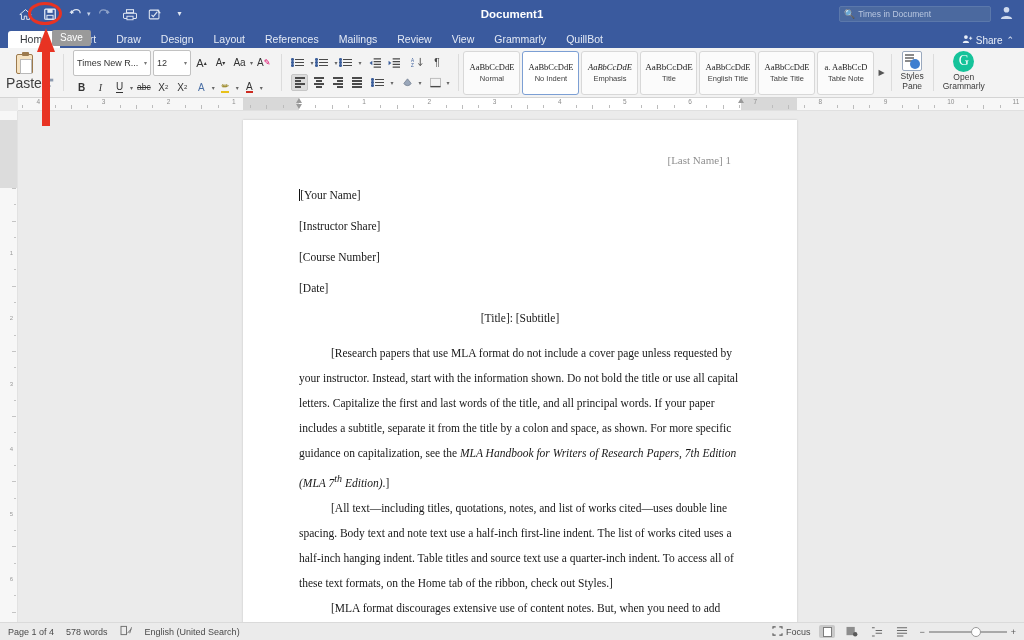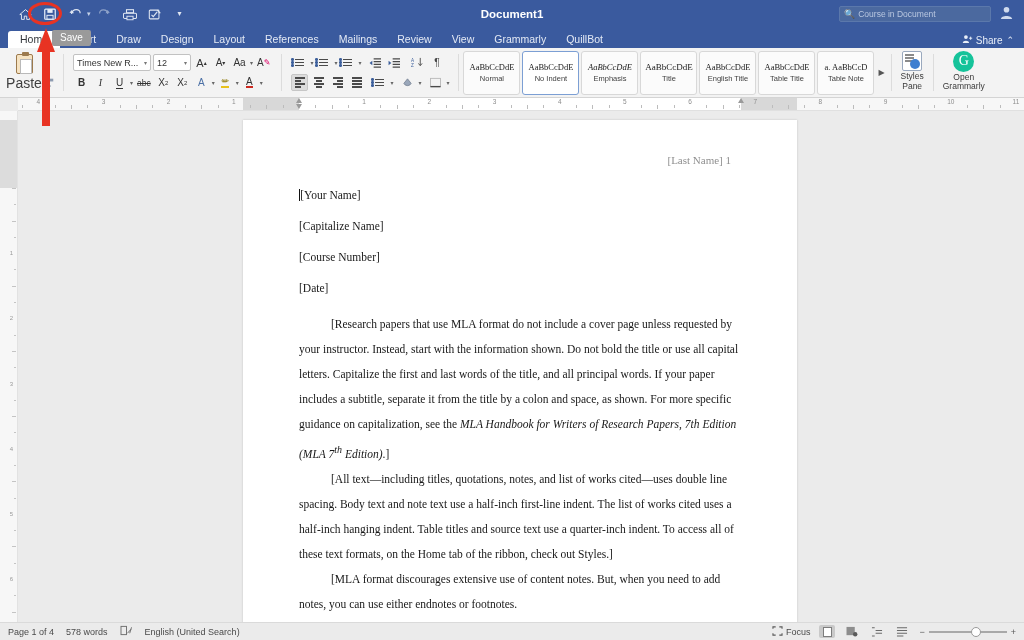--- a/index.html
+++ b/index.html
@@ -98,21 +98,21 @@
     width: 7px; height: 4px; background: #9c7a4d; border-radius: 1px;
   }
   .mini-label { font-size: 14px; color: #3f3f3f; }
   .tiny-caret { font-size: 6px; color: #666; }
   .brush-ico { font-size: 12px; color: #4a6fa5; }
 
   
   .fontcol { display: flex; flex-direction: column; gap: 3px; padding: 0 3px; }
   .frow { display: flex; align-items: center; gap: 2px; }
   .combo {
-    height: 17px; background: #ffffff; border: 1px solid #c2c2c2;
+    height: 26px; background: #ffffff; border: 1px solid #c2c2c2;
     border-radius: 2px; display: flex; align-items: center;
     padding: 0 3px; font-size: 9px; color: #333;
   }
   .combo .cv { flex: 1; overflow: hidden; white-space: nowrap; }
   .combo .cc { font-size: 6px; color: #777; padding-left: 3px; }
   .fbtn {
     min-width: 17px; height: 17px; display: flex; align-items: center;
     justify-content: center; font-size: 10px; color: #333;
     border-radius: 2px; padding: 0 2px;
   }
@@ -329,21 +329,21 @@
         </svg>
     </div>
     <div class="qat-btn" style="font-size:8px;">▾</div>
   </div>
 
   <div class="doc-title">Document1</div>
 
   <div class="tb-right">
     <div class="searchbox">
       <span class="sicon">🔍</span>
-      <span class="stxt">Course in Document</span>
+      <span class="stxt">Times in Document</span>
     </div>
     <div class="acct-icon">
       <svg width="15" height="15" viewBox="0 0 16 16">
           <circle cx="8" cy="5" r="3" fill="#cfdaee"></circle>
           <path d="M2 15 C2 10.5 14 10.5 14 15 Z" fill="#cfdaee"></path>
         </svg>
     </div>
   </div>
 </div>
 
@@ -731,24 +731,25 @@
     <span class="vr-tick" style="top: 500.647px; width: 4px;"></span>
   </div>
 
 <div class="canvas">
   <div class="page">
     <div class="pg-header">[Last Name] 1</div>
 
     <div class="mla-line first">
       <span class="caret"></span><span>[Your Name]</span>
     </div>
-    <div class="mla-line">[Capitalize Name]</div>
+    <div class="mla-line">[Instructor Share]</div>
     <div class="mla-line">[Course Number]</div>
     <div class="mla-line">[Date]</div>
 
+    <div class="doc-title-c">[Title]: [Subtitle]</div>
 
     <p class="body-par" id="para-1"><span>[Research papers that use MLA format do not include a cover page unless requested by your instructor. Instead, start with the information shown. Do not bold the title or use all capital letters. Capitalize the first and last words of the title, and all principal words. If your paper includes a subtitle, separate it from the title by a colon and space, as shown. For more specific guidance on capitalization, see the </span><i>MLA Handbook for Writers of Research Papers, 7th Edition (MLA 7</i><sup style="font-style: italic;">th</sup><i> Edition)</i><span>.]</span></p>
     <p class="body-par" id="para-2"><span>[All text—including titles, quotations, notes, and list of works cited—uses double line spacing. Body text and note text use a half-inch first-line indent. The list of works cited uses a half-inch hanging indent. Table titles and source text use a quarter-inch indent. To access all of these text formats, on the Home tab of the ribbon, check out Styles.]</span></p>
     <p class="body-par" id="para-3"><span>[MLA format discourages extensive use of content notes. But, when you need to add notes, you can use either endnotes or footnotes. </span></p>
   </div>
 </div>
 
 <div class="statusbar">
   <span class="sb-item">Page 1 of 4</span>
   <span class="sb-item">578 words</span>

